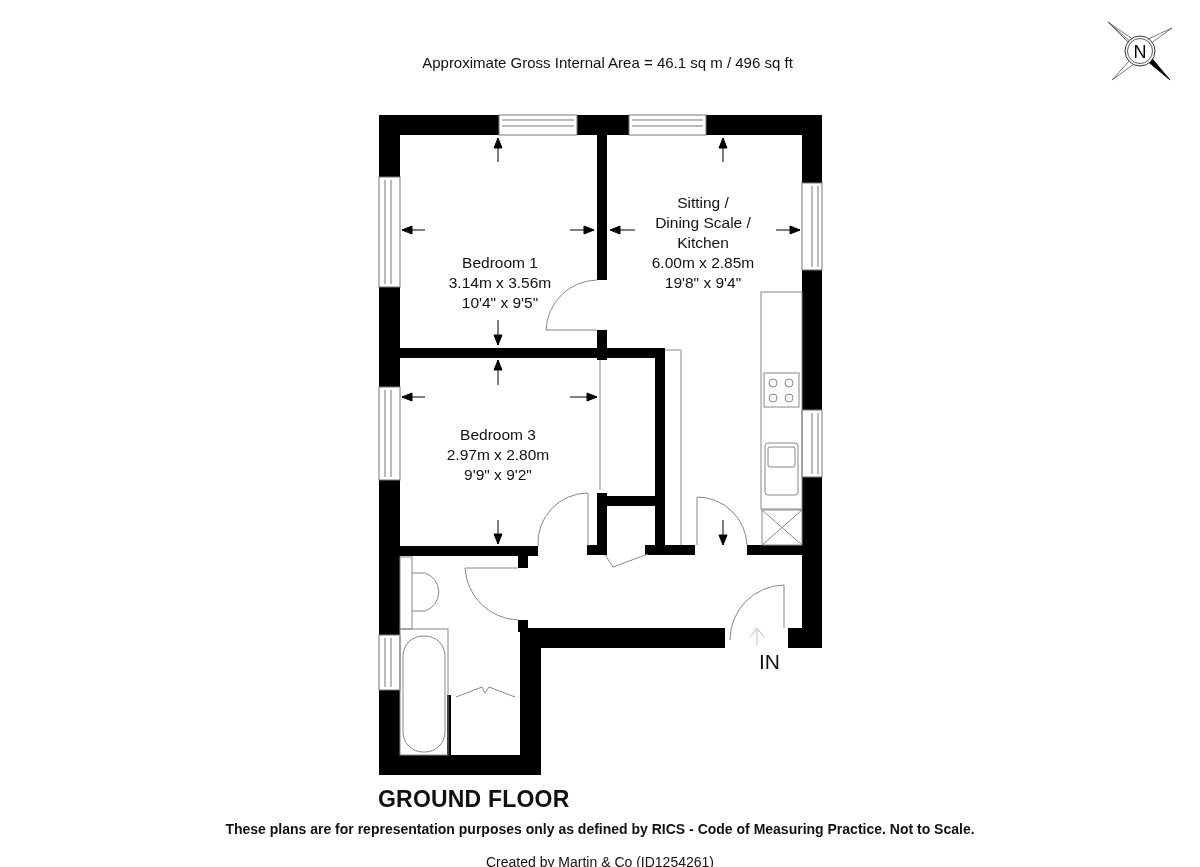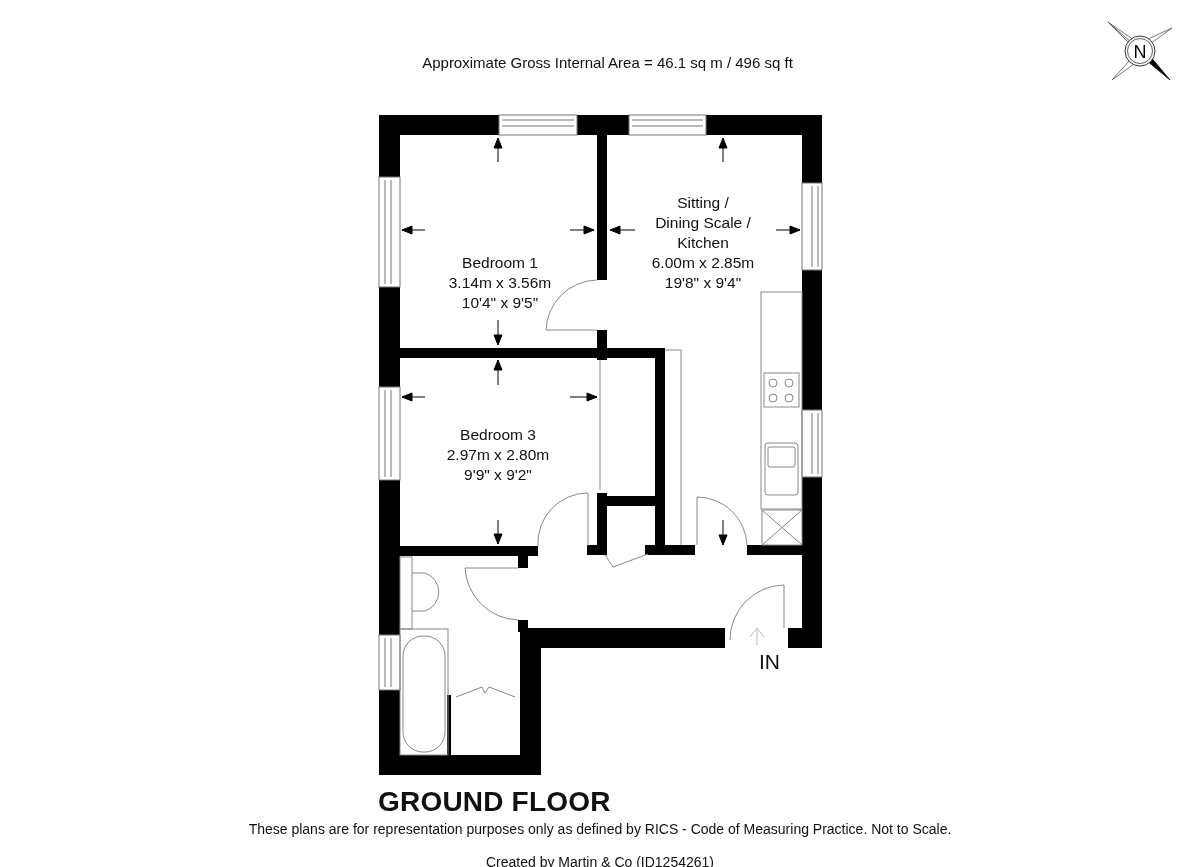--- a/index.html
+++ b/index.html
@@ -1,21 +1,21 @@
 <!DOCTYPE html>
 <html><head>
 <meta charset="utf-8">
 <style>
   html, body { margin:0; padding:0; background:#ffffff; }
   body { width:1200px; height:867px; position:relative; overflow:hidden; font-family:"Liberation Sans", sans-serif; color:#111; }
   .area-title { position:absolute; left:0; top:54px; width:1215px; text-align:center; font-size:15px; }
   .compass { position:absolute; left:1104px; top:14px; width:72px; height:72px; }
   .plan { position:absolute; left:0; top:0; width:1200px; height:867px; }
   .room-label { position:absolute; text-align:center; font-size:15.5px; line-height:20px; }
-  .floor-title { position:absolute; left:378px; top:786px; font-size:28px; font-weight:bold; letter-spacing:0.2px; }
+  .floor-title { position:absolute; left:378px; top:786px; font-size:23px; font-weight:bold; letter-spacing:0.2px; }
   .disclaimer { position:absolute; left:0; width:1200px; text-align:center; font-size:14px; }
   .in-label { position:absolute; left:746px; top:650px; font-size:21px;margin-left:13px; }
 </style>
 </head>
 <body>
 
 <div class="area-title">Approximate Gross Internal Area = 46.1 sq m / 496 sq ft</div>
 
 <svg class="compass" viewBox="0 0 72 72">
   <polygon points="4,8 30,26 26,30" fill="none" stroke="#555" stroke-width="0.8"></polygon>
@@ -181,14 +181,14 @@
 
 <div class="room-label" style="left:418px; top:425px; width:160px;">
   <div>Bedroom 3</div>
   <div>2.97m x 2.80m</div>
   <div>9'9" x 9'2"</div>
 </div>
 
 <div class="in-label">IN</div>
 
 <div class="floor-title">GROUND FLOOR</div>
-<div class="disclaimer" style="top:821px;">These plans are for representation purposes only as defined by RICS - Code of Measuring Practice. Not to Scale.</div>
+<div class="disclaimer" style="top:821px;font-weight:bold;">These plans are for representation purposes only as defined by RICS - Code of Measuring Practice. Not to Scale.</div>
 <div class="disclaimer" style="top:838px;margin-top:16px;">Created by Martin &amp; Co (ID1254261)</div>
 
 </body></html>

